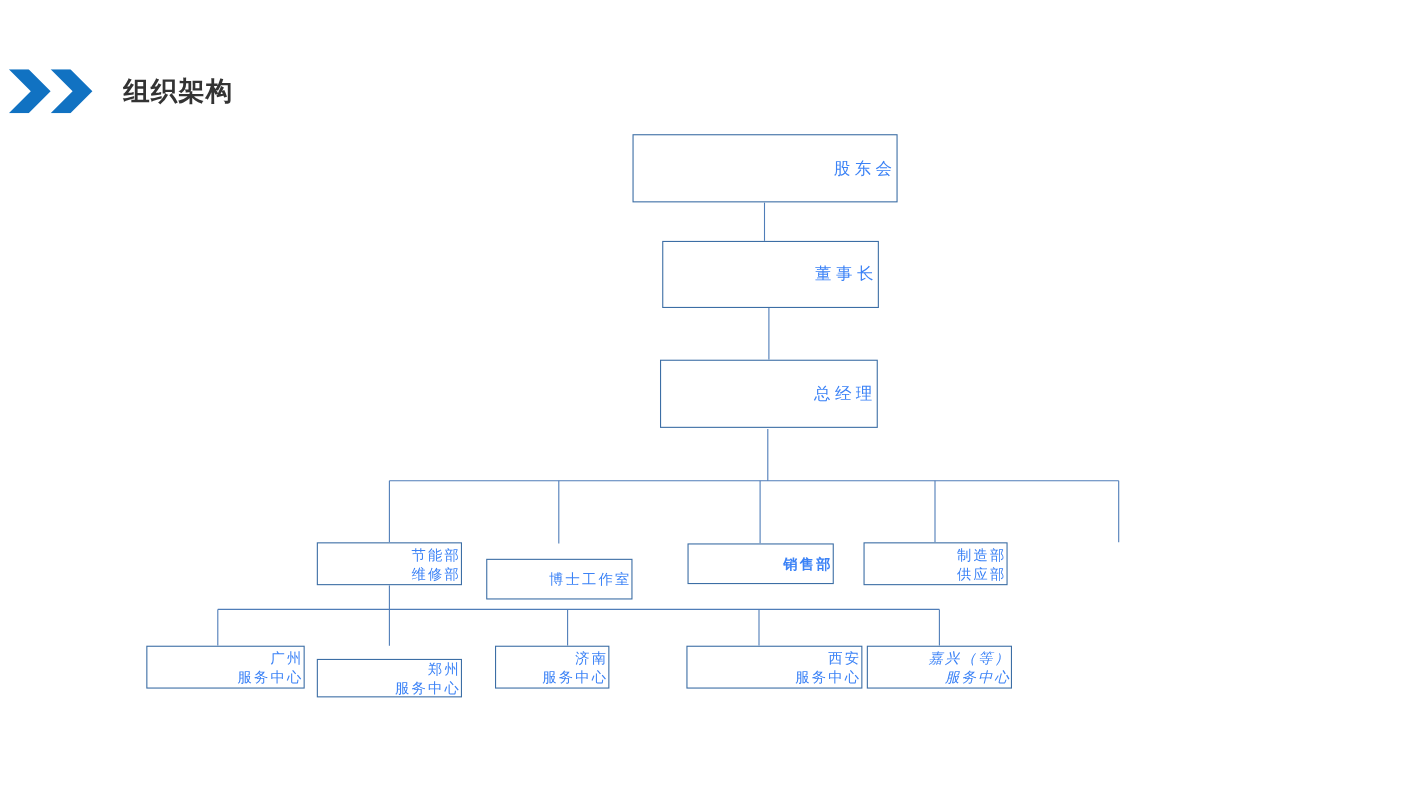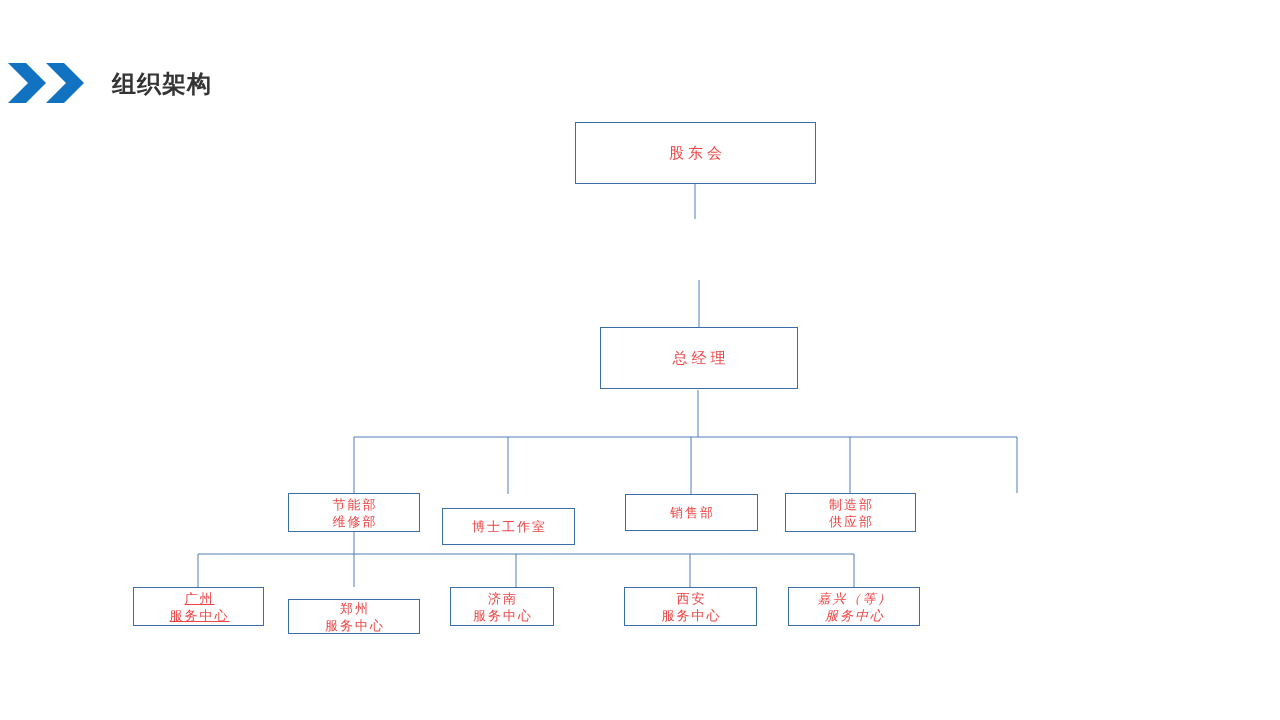--- a/index.html
+++ b/index.html
@@ -18,22 +18,22 @@
   .chevrons polygon{fill:var(--accent);}
   .page-title{
     position:absolute;left:112px;top:70px;margin:0;
     font-size:24px;font-weight:bold;color:var(--title-color);
     letter-spacing:1px;line-height:28px;
   }
   .connector{position:absolute;left:0;top:0;width:1280px;height:720px;pointer-events:none;}
   .connector line{stroke:var(--connector);stroke-width:1;}
   .node{
     position:absolute;box-sizing:border-box;border:1px solid var(--box-border);
-    background:#ffffff;color:#ef4444;
-    display:flex;flex-direction:column;align-items:center;justify-content:center;
+    background:#ffffff;color:#3b82f6;
+    display:flex;flex-direction:column;align-items:flex-end;justify-content:center;
     text-align:center;
   }
   .node.lg{font-size:15px;letter-spacing:4px;text-indent:4px;}
   .node.sm{font-size:13px;letter-spacing:2px;text-indent:2px;line-height:17px;}
   .node span{display:block;}
 </style>
 </head>
 <body>
 
 <div class="slide">
@@ -59,54 +59,57 @@
     <line x1="198" y1="554" x2="198" y2="587"></line>
     <line x1="354" y1="554" x2="354" y2="587"></line>
     <line x1="516" y1="554" x2="516" y2="587"></line>
     <line x1="690" y1="554" x2="690" y2="587"></line>
     <line x1="854" y1="554" x2="854" y2="587"></line>
   </svg>
 
   <div class="node lg" style="left:575px;top:122px;width:241px;height:62px;">
     <span>股东会</span>
   </div>
+  <div class="node lg" style="left:602px;top:219px;width:197px;height:61px;">
+    <span>董事长</span>
+  </div>
   <div class="node lg" style="left:600px;top:327px;width:198px;height:62px;">
     <span>总经理</span>
   </div>
 
   <div class="node sm" style="left:288px;top:493px;width:132px;height:39px;">
     <span>节能部</span>
     <span>维修部</span>
   </div>
   <div class="node sm" style="left:442px;top:508px;width:133px;height:37px;">
     <span>博士工作室</span>
     <span></span>
   </div>
-  <div class="node sm" style="left:625px;top:494px;width:133px;height:37px;">
+  <div class="node sm" style="left:625px;top:494px;width:133px;height:37px;font-weight:bold;">
     <span>销售部</span>
     <span></span>
   </div>
   <div class="node sm" style="left:785px;top:493px;width:131px;height:39px;">
     <span>制造部</span>
     <span>供应部</span>
   </div>
 
-  <div class="node sm" style="left:133px;top:587px;width:131px;height:39px;text-decoration:underline;">
+  <div class="node sm" style="left:133px;top:587px;width:144px;height:39px;">
     <span>广州</span>
     <span>服务中心</span>
   </div>
   <div class="node sm" style="left:288px;top:599px;width:132px;height:35px;">
     <span>郑州</span>
     <span>服务中心</span>
   </div>
   <div class="node sm" style="left:450px;top:587px;width:104px;height:39px;">
     <span>济南</span>
     <span>服务中心</span>
   </div>
-  <div class="node sm" style="left:624px;top:587px;width:133px;height:39px;">
+  <div class="node sm" style="left:624px;top:587px;width:160px;height:39px;">
     <span>西安</span>
     <span>服务中心</span>
   </div>
   <div class="node sm" style="left:788px;top:587px;width:132px;height:39px;font-style:italic;">
     <span>嘉兴（等）</span>
     <span>服务中心</span>
   </div>
 
 </div>
 

